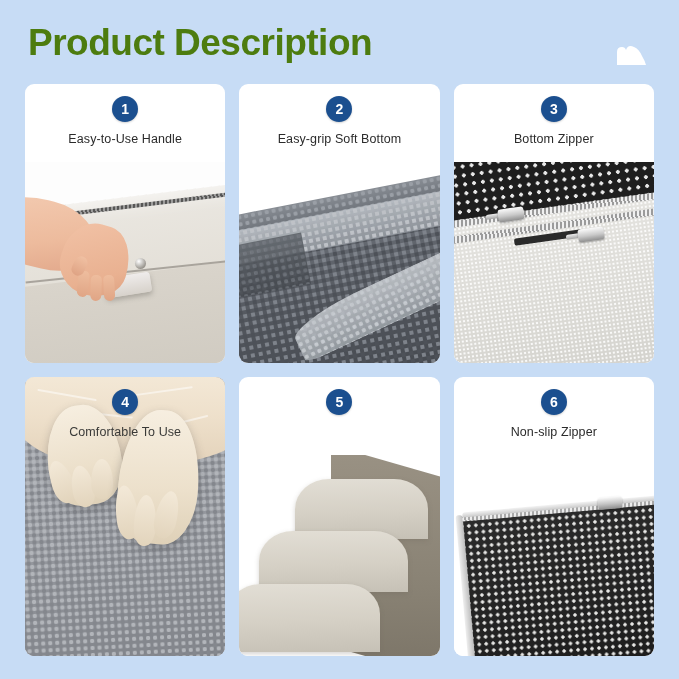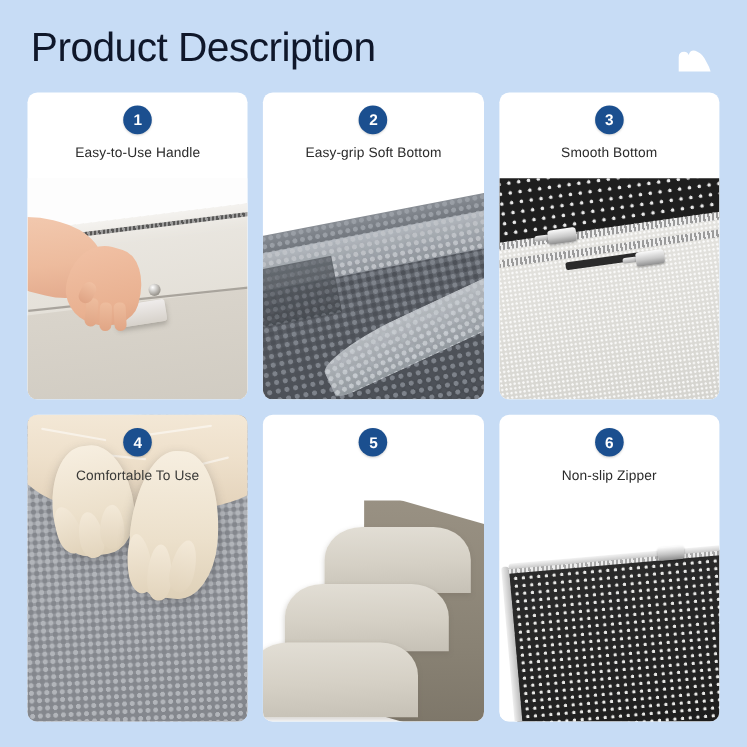--- a/index.html
+++ b/index.html
@@ -20,23 +20,23 @@
     background: #c7dcf5;
     box-sizing: border-box;
   }
 
   
   .page-title {
     position: absolute;
     left: 28px;
     top: 22px;
     font-size: 37px;
-    font-weight: normal;
+    font-weight: bold;
     letter-spacing: -0.5px;
-    color: #0f172a;
+    color: #4d7c0f;
     white-space: nowrap;
   }
 
   
   .corner-deco {
     position: absolute;
     right: 32px;
     top: 40px;
     width: 34px;
     height: 26px;
@@ -476,21 +476,21 @@
         <div class="fabric"></div>
         <div class="fold-a"></div>
         <div class="fold-c"></div>
         <div class="fold-b"></div>
       </div>
     </div>
 
     <div class="card">
       <div class="card-head">
         <div class="badge">3</div>
-        <div class="card-label">Smooth Bottom</div>
+        <div class="card-label">Bottom Zipper</div>
       </div>
       <div class="card-media m3">
         <div class="upper"></div>
         <div class="lower"></div>
         <div class="gap"></div>
         <div class="teeth teeth-top"></div>
         <div class="teeth teeth-bot"></div>
         <div class="pull pull-a"></div>
         <div class="slider slider-a"></div>
         <div class="pull pull-b"></div>

